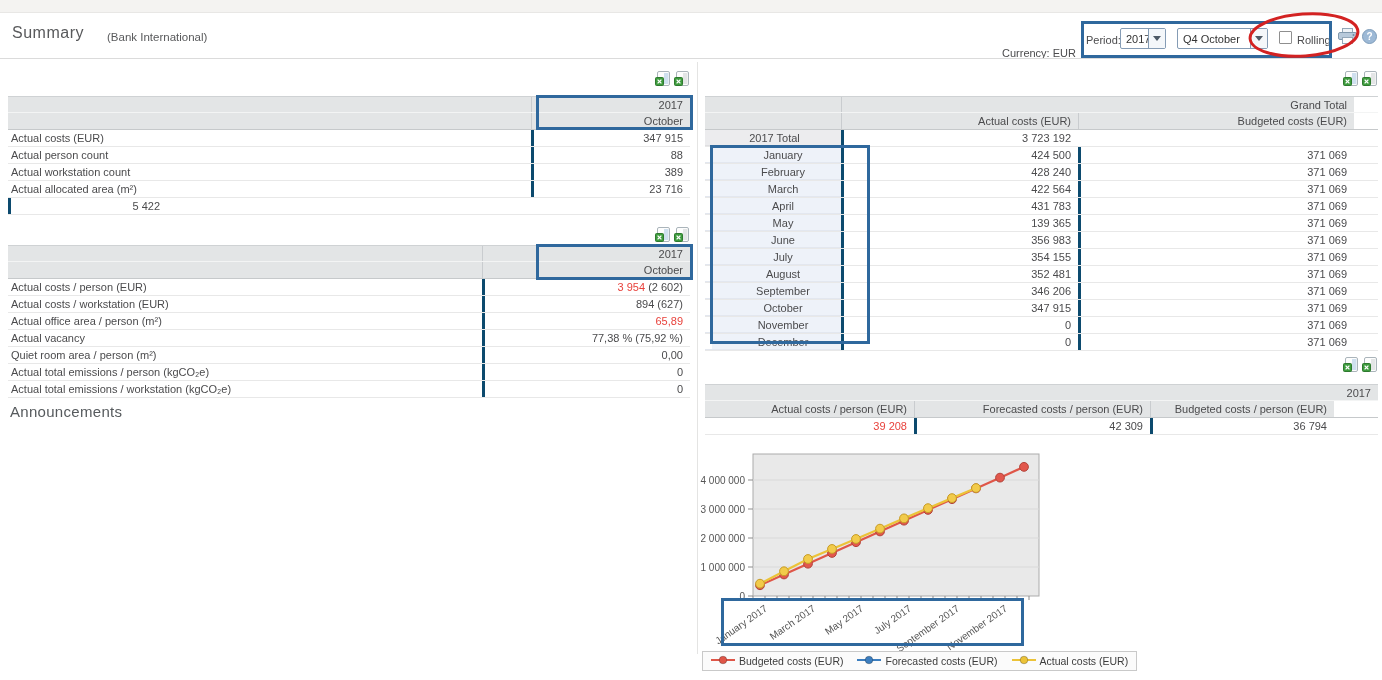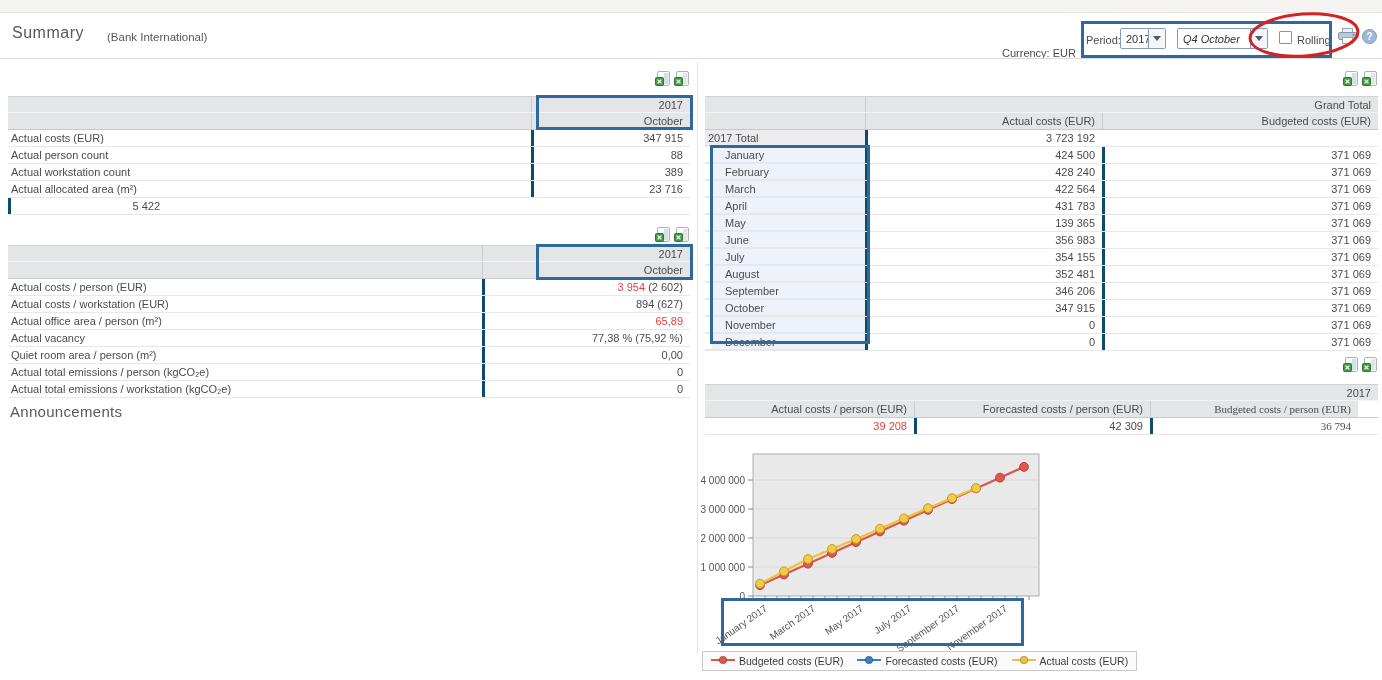--- a/index.html
+++ b/index.html
@@ -31,22 +31,22 @@
   .hrow2{border-bottom:1px solid #c6c9cb;}
   .h .vhead{border-left:1px solid #c9cccf;}
   .row.d{border-bottom:1px solid #e8e8e8;background:#fff;}
   .row.d .vcell{border-left:3px solid #0c4a6e;}
   .num{text-align:right;padding-right:7px;}
   .lblpad{padding-left:3px;}
   .red{color:#e8423c;}
 
   .t1 .lbl{width:523px;} .t1 .val{width:159px;}
   .t2 .lbl{width:474px;} .t2 .val{width:208px;}
-  .g  .lbl{width:160px;} .g .c1{width:237px;} .g .c2{width:276px;}
-  .p  .pc1{width:209px;} .p .pc2{width:236px;} .p .pc3{width:208px;font-family:Liberation Serif, serif;}
+  .g  .lbl{width:136px;text-align:center;} .g .c1{width:237px;} .g .c2{width:276px;}
+  .p  .pc1{width:209px;} .p .pc2{width:236px;} .p .pc3{width:184px;}
   .g .total-lbl{background:#ececee;border-bottom:1px solid #dfdfe1;padding-left:3px;}
   .g .month-cell{background:linear-gradient(to right,#ffffff 7px,#eef2f9 7px);
                  border-bottom:1px solid #e3e7ef;padding-left:20px;}
   .announce{position:absolute;left:10px;top:403px;font-size:15px;color:#565a5d;letter-spacing:.3px;}
 
   .chart-wrap{position:absolute;left:690px;top:448px;width:380px;height:205px;}
   .legend{position:absolute;left:702px;top:651px;height:20px;border:1px solid #c9c9c9;background:#fbfbfb;
           display:flex;align-items:center;gap:14px;padding:0 8px;box-sizing:border-box;}
   .legend-item{display:flex;align-items:center;gap:4px;font-size:10.5px;color:#3c3c3c;white-space:nowrap;}
 
@@ -63,21 +63,21 @@
   <span class="subtitle">(Bank International)</span>
   <span class="ctl-text" style="left:1002px;top:46px;">Currency: EUR</span>
   <span class="ctl-text" style="left:1086px;top:33px;">Period:</span>
 
   <div class="select" style="left:1120px;top:28px;width:46px;">
     <span class="sel-val">2017</span>
     <span class="sel-btn">
         <span class="tri"></span>
       </span>
   </div>
-  <div class="select" style="left:1177px;top:28px;width:91px;font-style:italic;">
+  <div class="select" style="left:1177px;top:28px;width:91px;">
     <span class="sel-val">Q4 October</span>
     <span class="sel-btn">
         <span class="tri"></span>
       </span>
   </div>
   <span class="checkbox" style="left:1279px;top:31px;"></span>
   <span class="ctl-text" style="left:1297px;top:33px;">Rolling</span>
 
   <span class="icon-btn" style="left:1338px;top:28px;">
     <svg width="19" height="17" viewBox="0 0 19 17">

